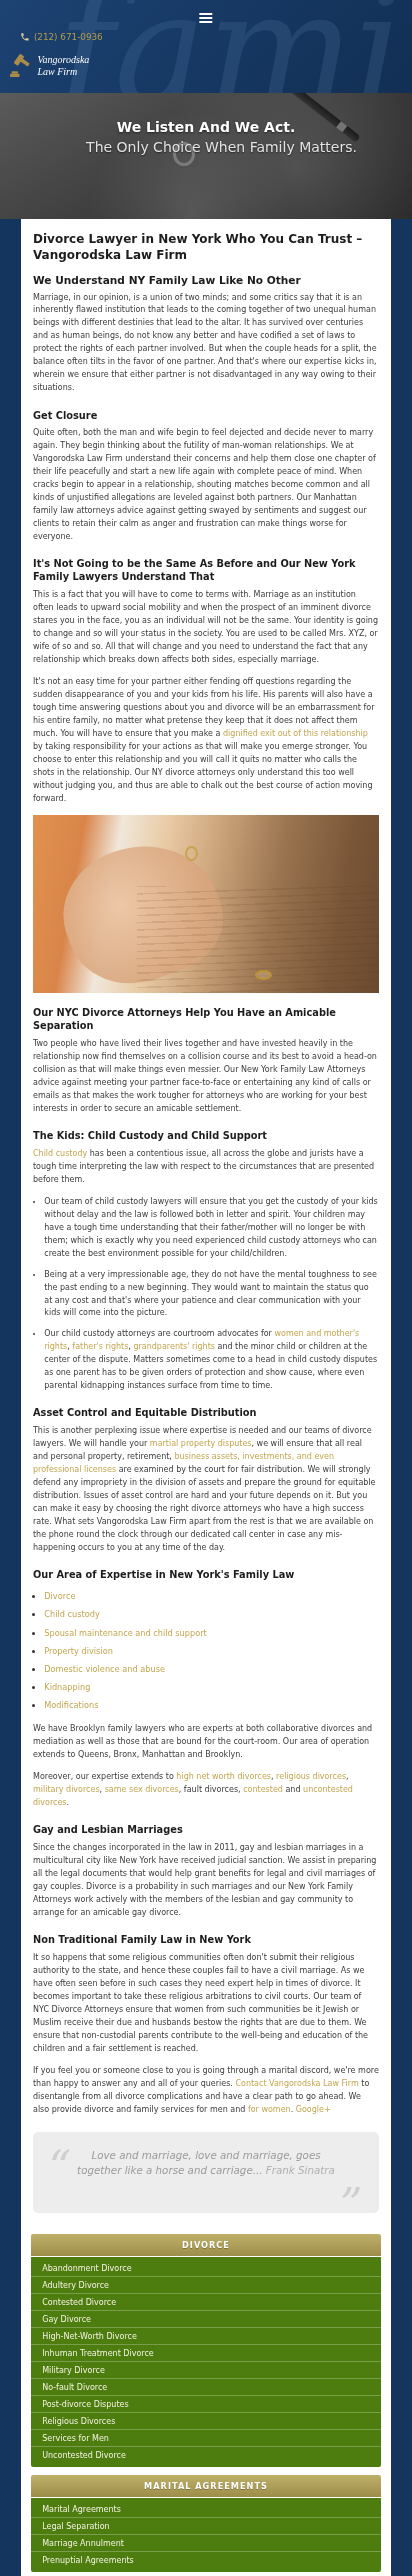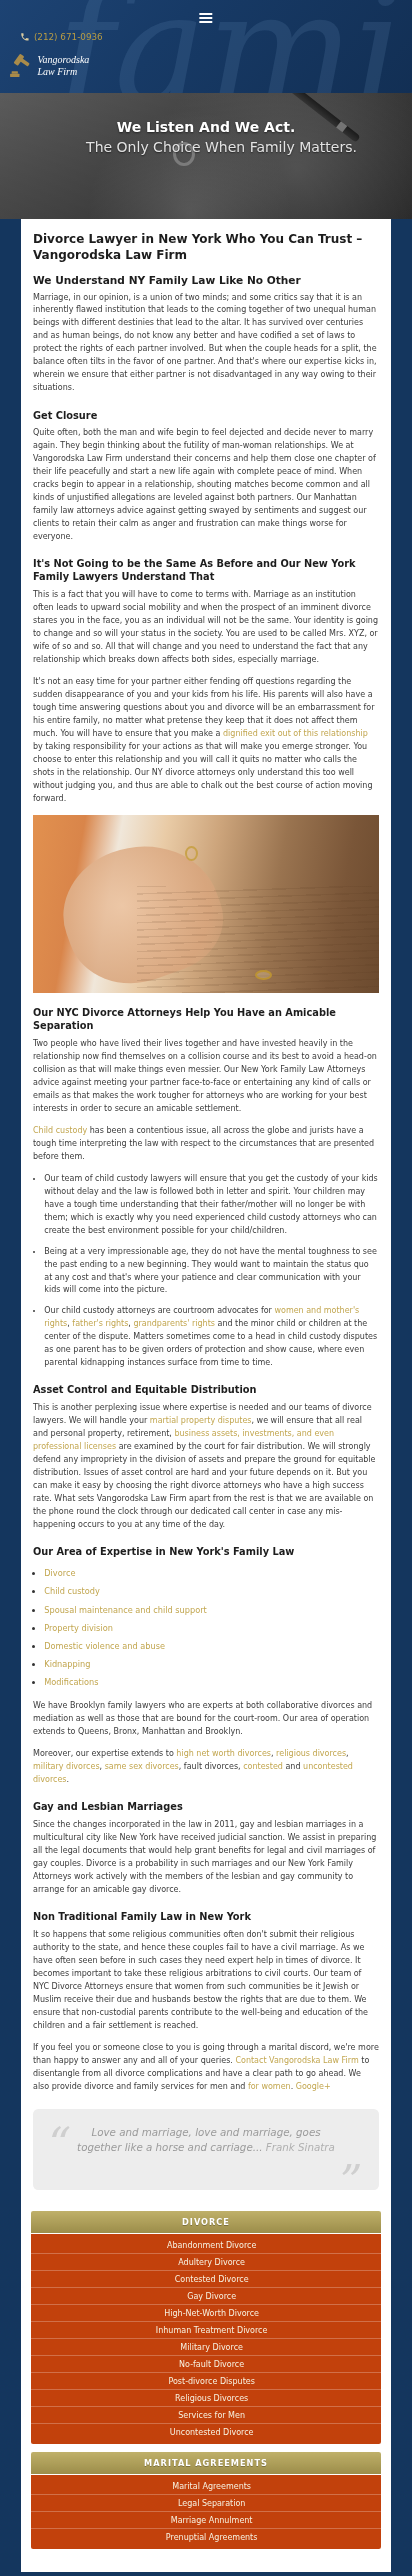--- a/index.html
+++ b/index.html
@@ -71,21 +71,21 @@
   .qmark.q1 { left:15.5px; top:35px; }
   .qmark.q2 { right:16.5px; bottom:7.2px; }
   .quote-attrib { color:#b0b0b0; }
 
   
   .menu { margin:8.2px 0; }
   .menu:first-of-type { margin-top:21.6px; }
   .menu-header { height:23px; line-height:23px; text-align:center; color:#fff; font-weight:bold;
     letter-spacing:1px; font-size:8.2px; border-radius:2.1px 2.1px 0 0; border-bottom:1.5px solid #fff;
     background:linear-gradient(#bfb069,#9c8d4a); text-shadow:0 0.5px 0.5px rgba(0,0,0,.25); }
-  .menu-items { background:#c2410c; border-radius:0 0 2.1px 2.1px; padding:2.6px 0 3.1px;text-align:center; }
+  .menu-items { background:#4d7c0f; border-radius:0 0 2.1px 2.1px; padding:2.6px 0 3.1px; }
   .menu-item { height:17px; line-height:17px; padding-left:11.3px; font-size:8px; color:#f7f3e2;
     border-bottom:0.5px solid rgba(255,255,255,.25); cursor:pointer; }
   .menu-items .menu-item:last-child { border-bottom:none; }
 </style>
 </head>
 <body>
 
 <header class="site-header">
   <div class="watermark">family</div>
   <div class="hamburger">
@@ -138,20 +138,21 @@
   <div class="photo">
     <div class="hand"></div>
       <div class="grain"></div>
     <div class="ring1"></div>
     <div class="ring2"></div>
   </div>
 
   <h3>Our NYC Divorce Attorneys Help You Have an Amicable Separation</h3>
   <p>Two people who have lived their lives together and have invested heavily in the relationship now find themselves on a collision course and its best to avoid a head-on collision as that will make things even messier. Our New York Family Law Attorneys advice against meeting your partner face-to-face or entertaining any kind of calls or emails as that makes the work tougher for attorneys who are working for your best interests in order to secure an amicable settlement.</p>
 
+  <h3>The Kids: Child Custody and Child Support</h3>
   <p><a class="goldlink">Child custody</a> has been a contentious issue, all across the globe and jurists have a tough time interpreting the law with respect to the circumstances that are presented before them.</p>
 
   <ul class="bullets">
 
   <li>Our team of child custody lawyers will ensure that you get the custody of your kids without delay and the law is followed both in letter and spirit. Your children may have a tough time understanding that their father/mother will no longer be with them; which is exactly why you need experienced child custody attorneys who can create the best environment possible for your child/children.</li>
       <li>Being at a very impressionable age, they do not have the mental toughness to see the past ending to a new beginning. They would want to maintain the status quo at any cost and that's where your patience and clear communication with your kids will come into the picture.</li>
       <li>Our child custody attorneys are courtroom advocates for <a class="goldlink">women and mother's rights</a>, <a class="goldlink">father's rights</a>, <a class="goldlink">grandparents' rights</a> and the minor child or children at the center of the dispute. Matters sometimes come to a head in child custody disputes as one parent has to be given orders of protection and show cause, where even parental kidnapping instances surface from time to time.</li>
     </ul>
 
   <h3>Asset Control and Equitable Distribution</h3>

